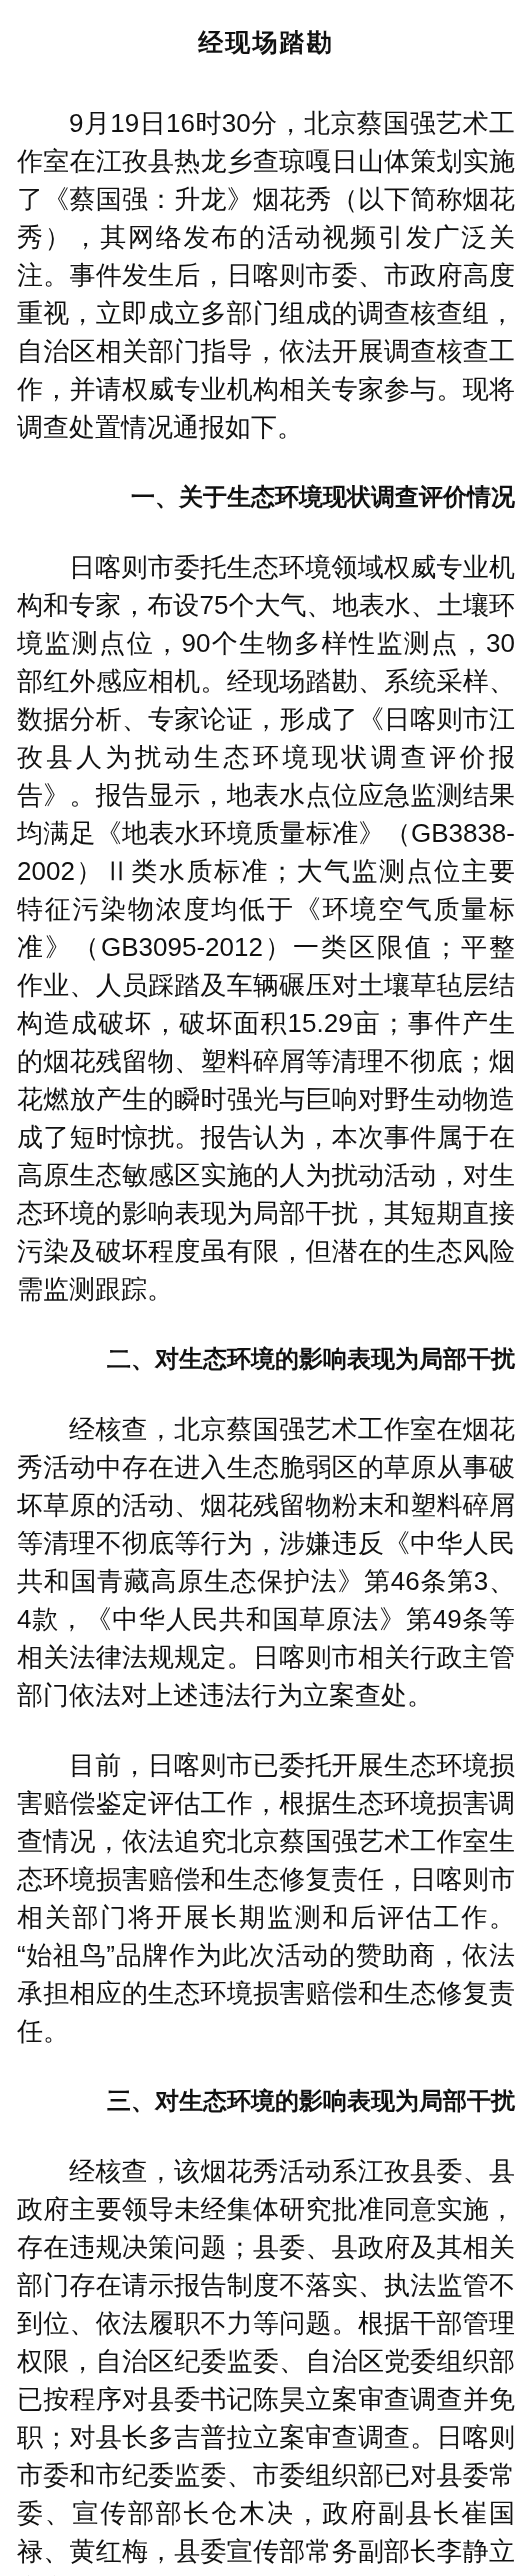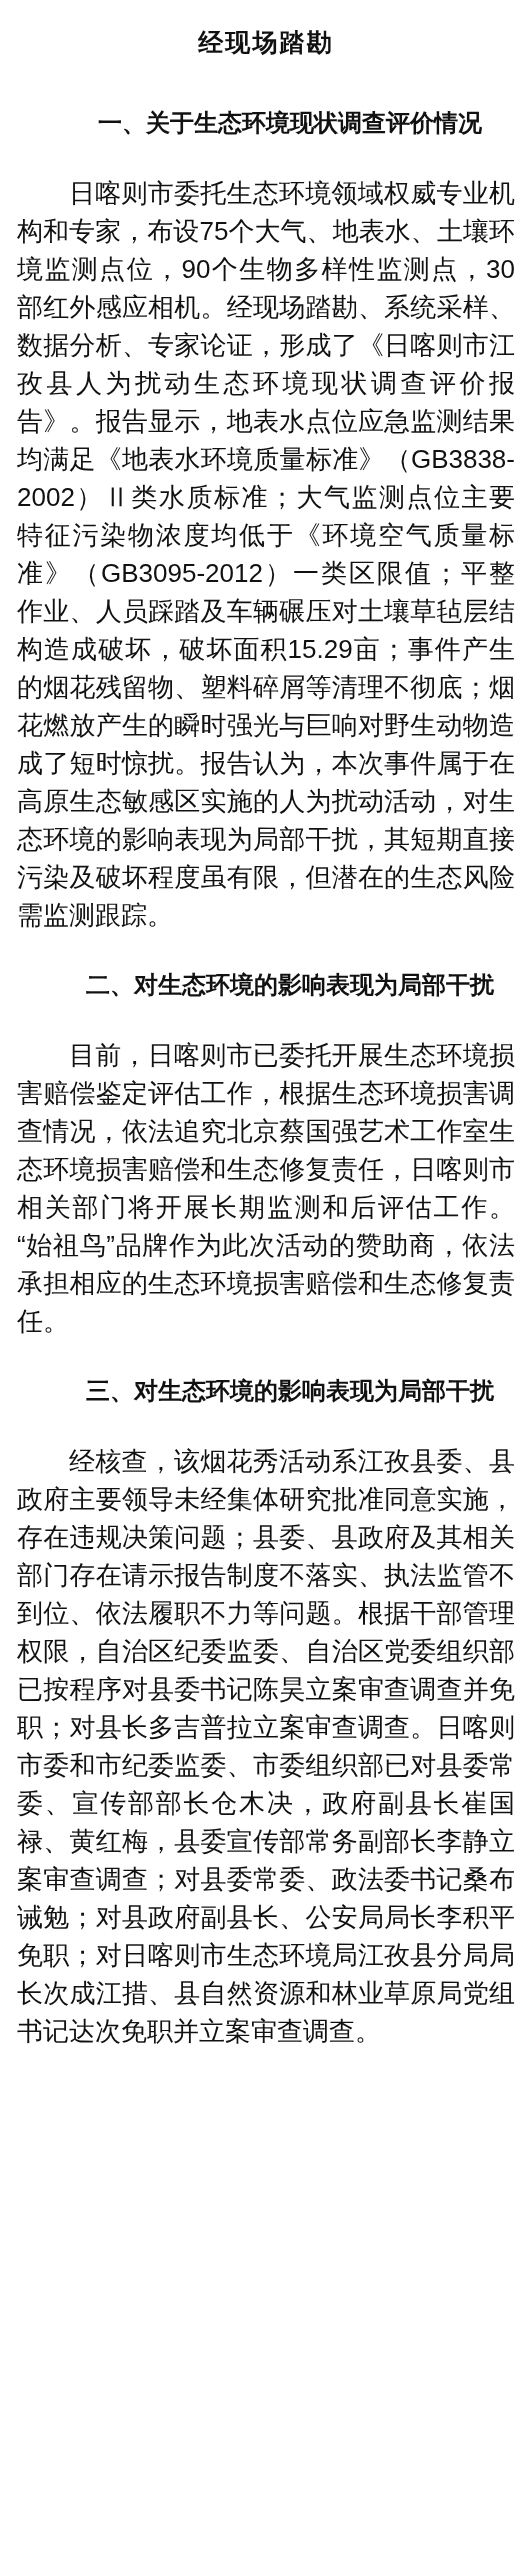--- a/index.html
+++ b/index.html
@@ -35,39 +35,41 @@
     text-align: justify;
     text-justify: inter-character;
     text-indent: 2em;
     word-break: break-all;
   }
   .section-heading {
     margin: 0 0 32px 0;
     font-size: 24px;
     line-height: 38px;
     font-weight: 700;
-    text-align: center;
+    text-align: right;
     text-indent: 2em;
   }
 </style>
 </head>
 <body>
 
 <div class="doc">
 
   <h1 class="doc-title">经现场踏勘</h1>
 
+  <p class="para">9月19日16时30分，北京蔡国强艺术工作室在江孜县热龙乡查琼嘎日山体策划实施了《蔡国强：升龙》烟花秀（以下简称烟花秀），其网络发布的活动视频引发广泛关注。事件发生后，日喀则市委、市政府高度重视，立即成立多部门组成的调查核查组，自治区相关部门指导，依法开展调查核查工作，并请权威专业机构相关专家参与。现将调查处置情况通报如下。</p>
 
   <h2 class="section-heading">一、关于生态环境现状调查评价情况</h2>
 
 
   <p class="para">日喀则市委托生态环境领域权威专业机构和专家，布设75个大气、地表水、土壤环境监测点位，90个生物多样性监测点，30部红外感应相机。经现场踏勘、系统采样、数据分析、专家论证，形成了《日喀则市江孜县人为扰动生态环境现状调查评价报告》。报告显示，地表水点位应急监测结果均满足《地表水环境质量标准》（GB3838-2002）Ⅱ类水质标准；大气监测点位主要特征污染物浓度均低于《环境空气质量标准》（GB3095-2012）一类区限值；平整作业、人员踩踏及车辆碾压对土壤草毡层结构造成破坏，破坏面积15.29亩；事件产生的烟花残留物、塑料碎屑等清理不彻底；烟花燃放产生的瞬时强光与巨响对野生动物造成了短时惊扰。报告认为，本次事件属于在高原生态敏感区实施的人为扰动活动，对生态环境的影响表现为局部干扰，其短期直接污染及破坏程度虽有限，但潜在的生态风险需监测跟踪。</p>
 
   <h2 class="section-heading">二、对生态环境的影响表现为局部干扰</h2>
 
+  <p class="para">经核查，北京蔡国强艺术工作室在烟花秀活动中存在进入生态脆弱区的草原从事破坏草原的活动、烟花残留物粉末和塑料碎屑等清理不彻底等行为，涉嫌违反《中华人民共和国青藏高原生态保护法》第46条第3、4款，《中华人民共和国草原法》第49条等相关法律法规规定。日喀则市相关行政主管部门依法对上述违法行为立案查处。</p>
 
   <p class="para">目前，日喀则市已委托开展生态环境损害赔偿鉴定评估工作，根据生态环境损害调查情况，依法追究北京蔡国强艺术工作室生态环境损害赔偿和生态修复责任，日喀则市相关部门将开展长期监测和后评估工作。“始祖鸟”品牌作为此次活动的赞助商，依法承担相应的生态环境损害赔偿和生态修复责任。</p>
 
   <h2 class="section-heading">三、对生态环境的影响表现为局部干扰</h2>
 
   <p class="para">经核查，该烟花秀活动系江孜县委、县政府主要领导未经集体研究批准同意实施，存在违规决策问题；县委、县政府及其相关部门存在请示报告制度不落实、执法监管不到位、依法履职不力等问题。根据干部管理权限，自治区纪委监委、自治区党委组织部已按程序对县委书记陈昊立案审查调查并免职；对县长多吉普拉立案审查调查。日喀则市委和市纪委监委、市委组织部已对县委常委、宣传部部长仓木决，政府副县长崔国禄、黄红梅，县委宣传部常务副部长李静立案审查调查；对县委常委、政法委书记桑布诫勉；对县政府副县长、公安局局长李积平免职；对日喀则市生态环境局江孜县分局局长次成江措、县自然资源和林业草原局党组书记达次免职并立案审查调查。</p>
 
 </div>
 
 

